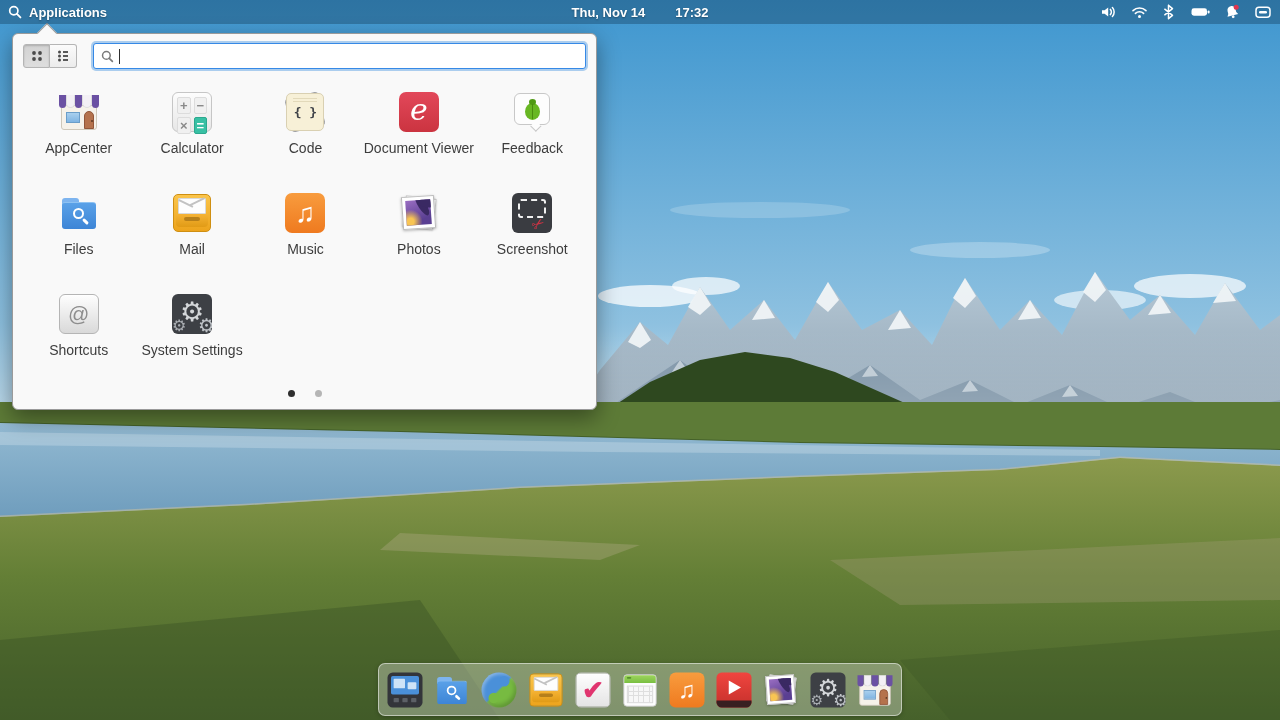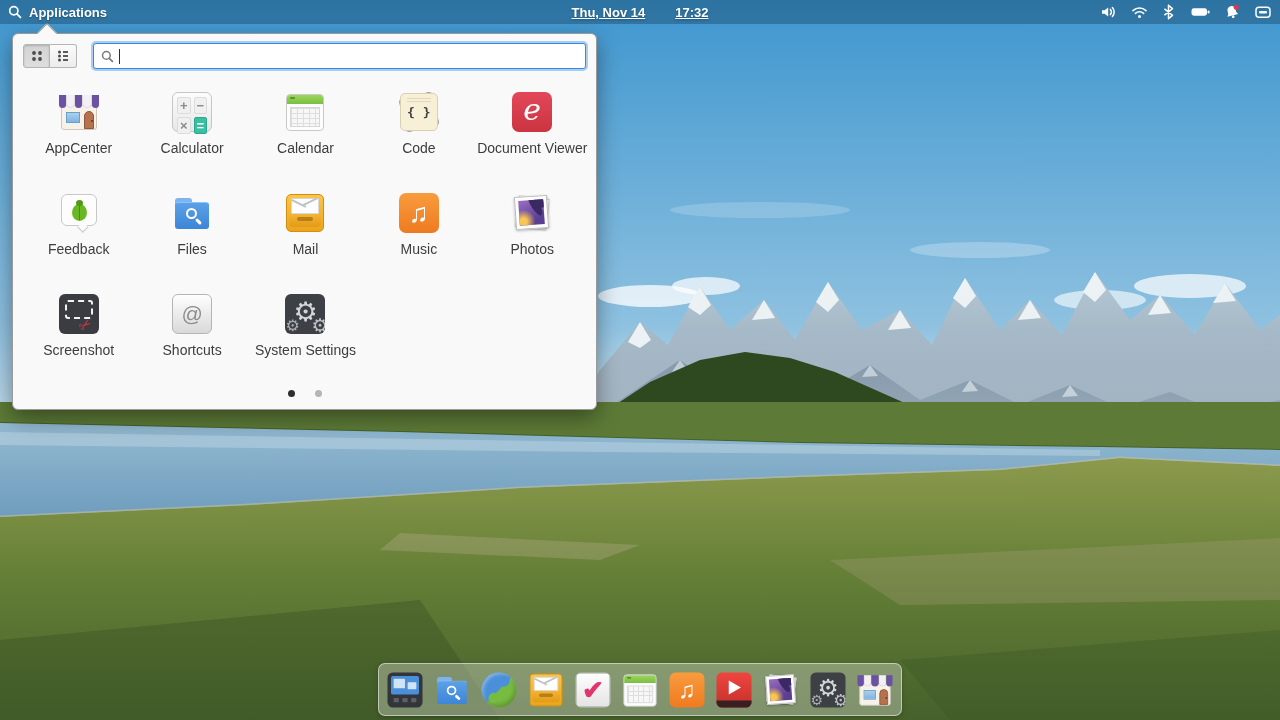--- a/index.html
+++ b/index.html
@@ -6,21 +6,21 @@
   html,body { width:1280px; height:720px; overflow:hidden;
     font-family:"Liberation Sans", sans-serif; }
   .desktop { position:relative; width:1280px; height:720px; background:#4d7c0f; }
   .wallpaper { position:absolute; inset:0; }
 
   
   .panel { position:absolute; top:0; left:0; right:0; height:24px;
     background:rgba(8,38,58,0.30); display:flex; align-items:center; color:#fff; z-index:40; }
   .panel-left { position:absolute; left:7px; top:0; height:24px; display:flex; align-items:center; gap:6px; cursor:default; }
   .panel-left span { font-size:13px; font-weight:bold; text-shadow:0 1px 2px rgba(0,0,0,.35); }
-  .panel-center { position:absolute; left:0; right:0; top:0; height:24px; display:flex; align-items:center; justify-content:center; gap:30px;text-decoration:underline; }
+  .panel-center { position:absolute; left:0; right:0; top:0; height:24px; display:flex; align-items:center; justify-content:center; gap:30px; }
   .panel-center span { font-size:13px; font-weight:bold; text-shadow:0 1px 2px rgba(0,0,0,.35); }
   .panel-right { position:absolute; right:8px; top:0; height:24px; display:flex; align-items:center; gap:13px; }
   .panel-right svg { display:block; }
 
   
   .launcher { position:absolute; left:12px; top:33px; width:585px; height:377px;
     background:#f9f9f9; border:1px solid #9a9a9a; border-radius:6px;
     box-shadow:0 8px 22px rgba(0,0,0,.4); z-index:30; }
   .launcher-arrow { position:absolute; left:27px; top:-8px; width:14px; height:14px;
     background:#f9f9f9; border-left:1px solid #9a9a9a; border-top:1px solid #9a9a9a;
@@ -393,29 +393,20 @@
           <div class="tiles">
               <i>+</i>
               <i>−</i>
               <i>×</i>
               <i class="eq">=</i>
             </div>
         </div>
         <div class="label">Calculator</div>
       </div>
 
-      <div class="app-cell">
-        <div class="app-icon ic-calendar">
-          <div class="base"></div>
-            <div class="head"></div>
-            <div class="tab"></div>
-            <div class="grid"></div>
-        </div>
-        <div class="label">Calendar</div>
-      </div>
 
 
       <div class="app-cell">
         <div class="app-icon ic-code">
           <div class="back"></div>
           <div class="front">
               <span>{ }</span>
             </div>
           <div class="lines"></div>
         </div>

